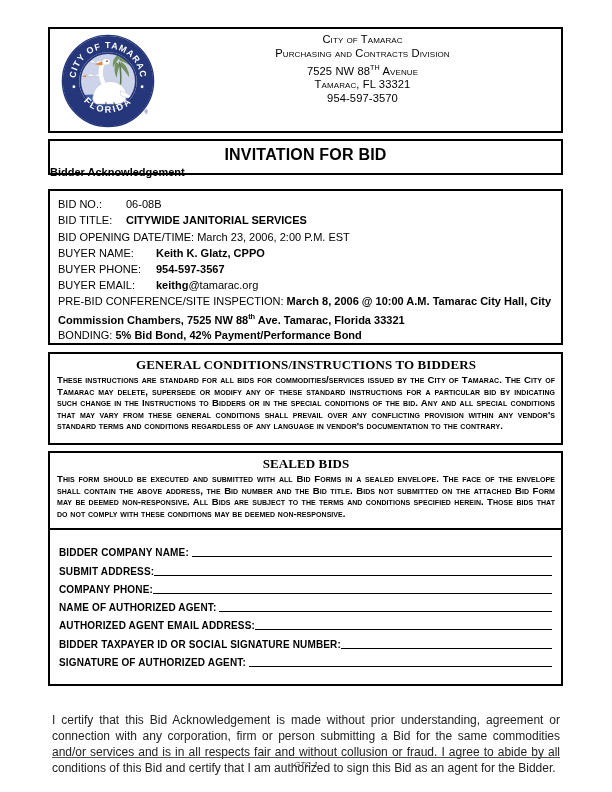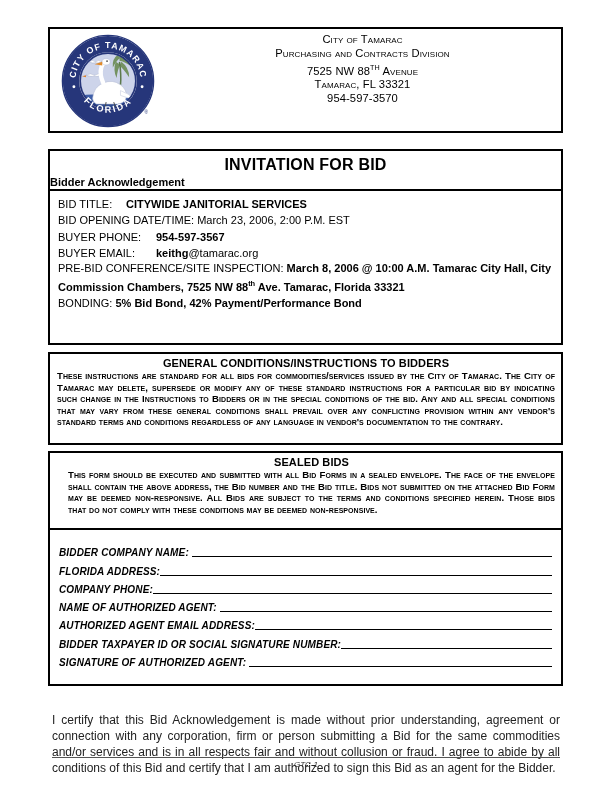--- a/index.html
+++ b/index.html
@@ -69,21 +69,21 @@
     letter-spacing: .1px;
   }
   .addr-line.plain { font-variant: normal; }
   .addr-line sup {
     font-size: 7.2px;
     vertical-align: super;
     font-variant: small-caps;
   }
 
   
-  #title-box { top: 139px; height: 48px; margin-top: 10px; }
+  #title-box { top: 139px; height: 36px; }
   .ifb-title {
     text-align: center;
     font-size: 16px;
     font-weight: bold;
     margin-top: 5px;
     letter-spacing: .2px;
   }
   .ifb-sub {
     text-align: left;
     font-size: 11px;
@@ -101,48 +101,48 @@
   .bid-label { display: inline-block; }
   .bid-label.w-short { width: 68px; }
   .bid-label.w-mid   { width: 98px; }
   .val-b { font-weight: bold; }
   .val-n { font-weight: normal; }
   .bid-row.wrap { white-space: normal; line-height: 15px; }
   .bid-row sup { font-size: 7.5px; vertical-align: super; }
 
   
   #gc-box  { top: 352px; height: 93px; padding: 3px 6px 3px 7px; }
-  #sb-box  { top: 451px; height: 91px; padding: 3px 6px 3px 18px; }
+  #sb-box  { top: 451px; height: 91px; padding: 3px 6px 3px 7px; }
 
   .sec-head {
     text-align: center;
-    font-size: 11px;
+    font-size: 13px;
     font-weight: bold;
     letter-spacing: .1px;
     margin-bottom: 1px;
+    font-family: Liberation Serif, serif;
   }
   .sec-body {
     font-size: 9.6px;
     line-height: 11.6px;
     text-align: justify;
     font-variant: small-caps;
     letter-spacing: .05px;
     font-weight: bold;
   }
 
   
   #form-box { top: 528px; height: 158px; padding: 10px 9px 8px 9px; }
   .field-row {
     display: flex;
     align-items: flex-end;
     font-size: 10px;
     font-weight: bold;
     letter-spacing: .15px;
     height: 18.3px;
-    font-style: italic;
   }
   .field-label { white-space: nowrap; }
   .field-rule {
     flex: 1 1 auto;
     border-bottom: 1.3px solid #000;
     height: 11px;
     margin-left: 3px;
     margin-bottom: 1px;
   }
   .field-rule.tight { margin-left: 0px; }
@@ -260,30 +260,36 @@
     </div>
   </div>
 
   <div class="box" id="title-box">
     <div class="ifb-title">INVITATION FOR BID</div>
     <div class="ifb-sub">Bidder Acknowledgement</div>
   </div>
 
   <div class="box" id="bidinfo-box">
 
+    <div class="bid-row">
+      <span class="bid-label w-short">BID NO.:</span><span class="val-n">06-08B</span>
+    </div>
 
     <div class="bid-row">
       <span class="bid-label w-short">BID TITLE:</span><span class="val-b">CITYWIDE JANITORIAL SERVICES</span>
     </div>
 
     <div class="bid-row">
       <span>BID OPENING DATE/TIME:</span>
       <span class="val-n">March 23, 2006, 2:00 P.M. EST</span>
     </div>
 
+    <div class="bid-row">
+      <span class="bid-label w-mid">BUYER NAME:</span><span class="val-b">Keith K. Glatz, CPPO</span>
+    </div>
 
     <div class="bid-row">
       <span class="bid-label w-mid">BUYER PHONE:</span><span class="val-b">954-597-3567</span>
     </div>
 
     <div class="bid-row">
       <span class="bid-label w-mid">BUYER EMAIL:</span><span class="val-b">keithg</span><span class="val-n">@tamarac.org</span>
     </div>
 
     <div class="bid-row wrap">
@@ -309,21 +315,21 @@
   </div>
 
   <div class="box" id="form-box">
 
     <div class="field-row">
       <span class="field-label">BIDDER COMPANY NAME:</span>
       <span class="field-rule"></span>
     </div>
 
     <div class="field-row">
-      <span class="field-label">FLORIDA ADDRESS:</span>
+      <span class="field-label">SUBMIT ADDRESS:</span>
       <span class="field-rule tight"></span>
     </div>
 
     <div class="field-row">
       <span class="field-label">COMPANY PHONE:</span>
       <span class="field-rule tight"></span>
     </div>
 
     <div class="field-row">
       <span class="field-label">NAME OF AUTHORIZED AGENT:</span>

